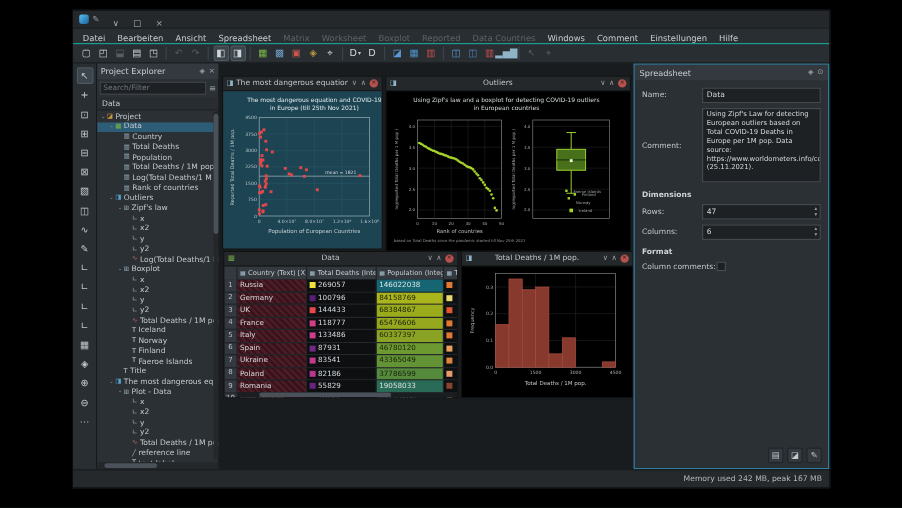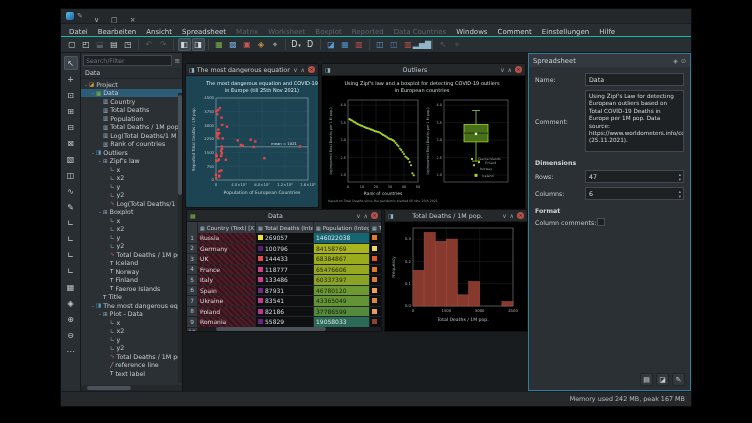--- a/index.html
+++ b/index.html
@@ -253,20 +253,26 @@
           </div>
           <div class="tbtn">
             <span>⊖</span>
           </div>
           <div class="tbtn">
             <span>⋯</span>
           </div>
         </div>
 
       <div class="explorer">
+        <div class="pe-header">
+          <span>Project Explorer</span>
+          <span class="sp"></span>
+          <span class="pe-hbtn">◈</span>
+          <span class="pe-hbtn">×</span>
+        </div>
         <div class="pe-search">
           <input placeholder="Search/Filter" style="">
           <span class="pe-filter">≡</span>
         </div>
         <div class="pe-name">
           <span>Data</span>
         </div>
         <div class="tree" id="tree">
             <div class="trow" style="padding-left: 2px;">
               <span class="texp">⌄</span>

